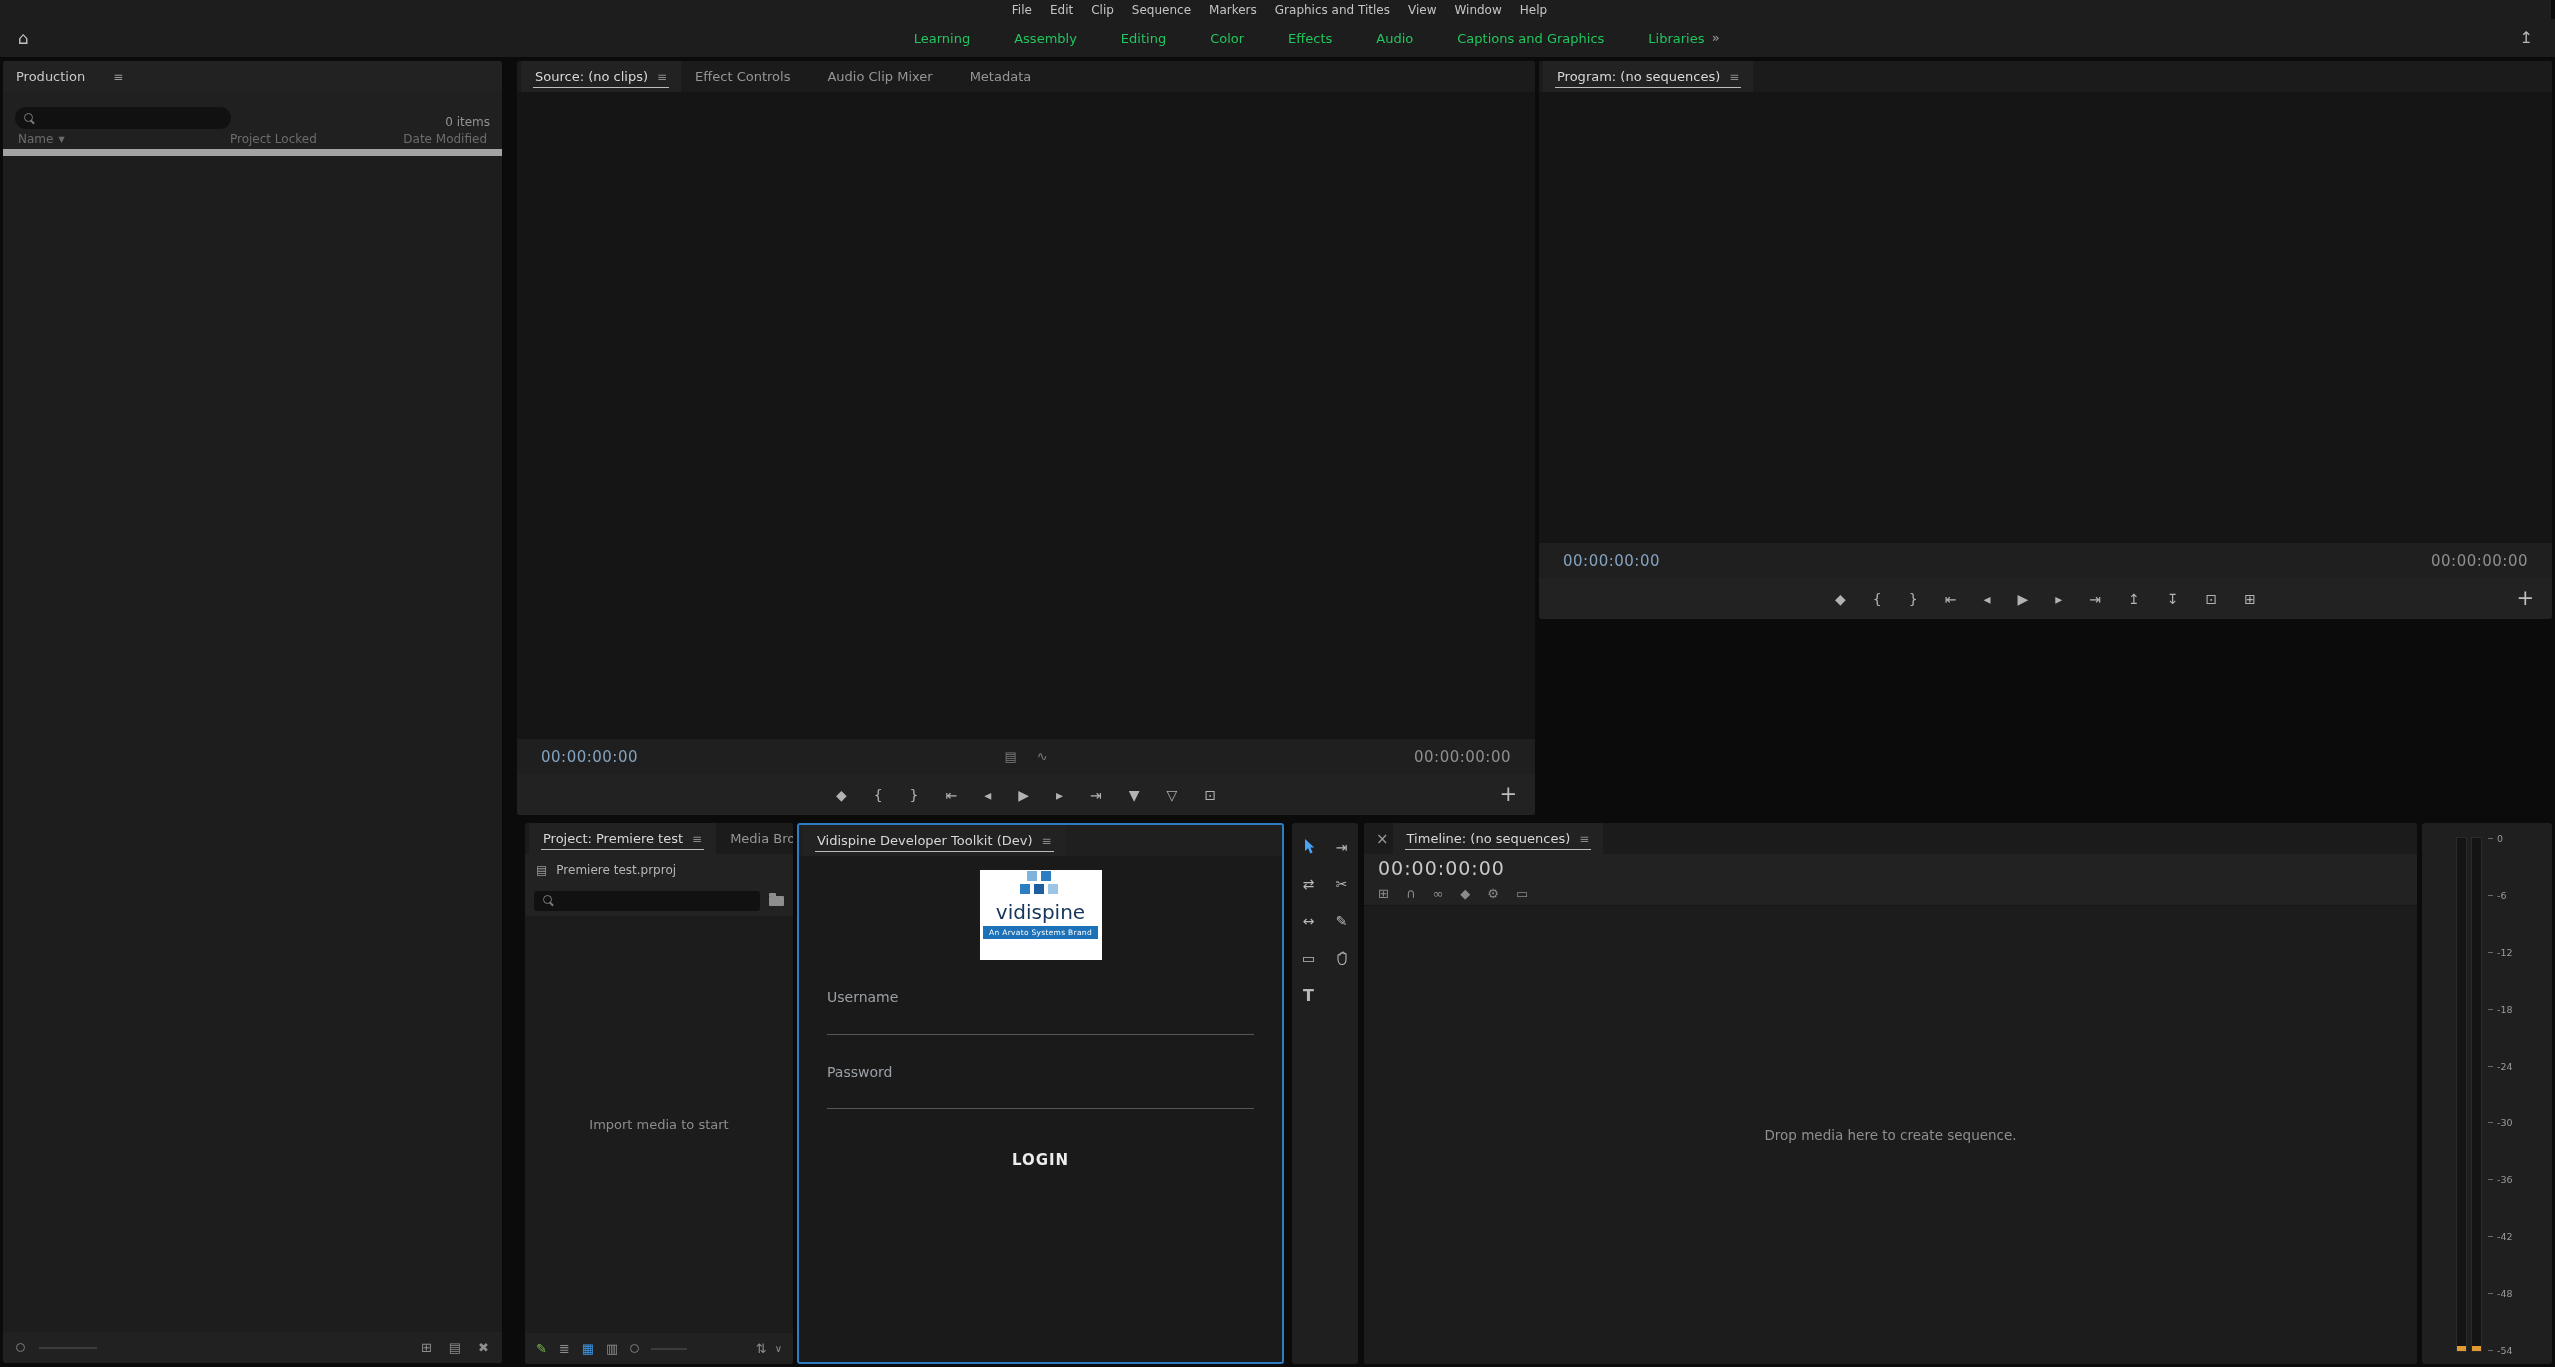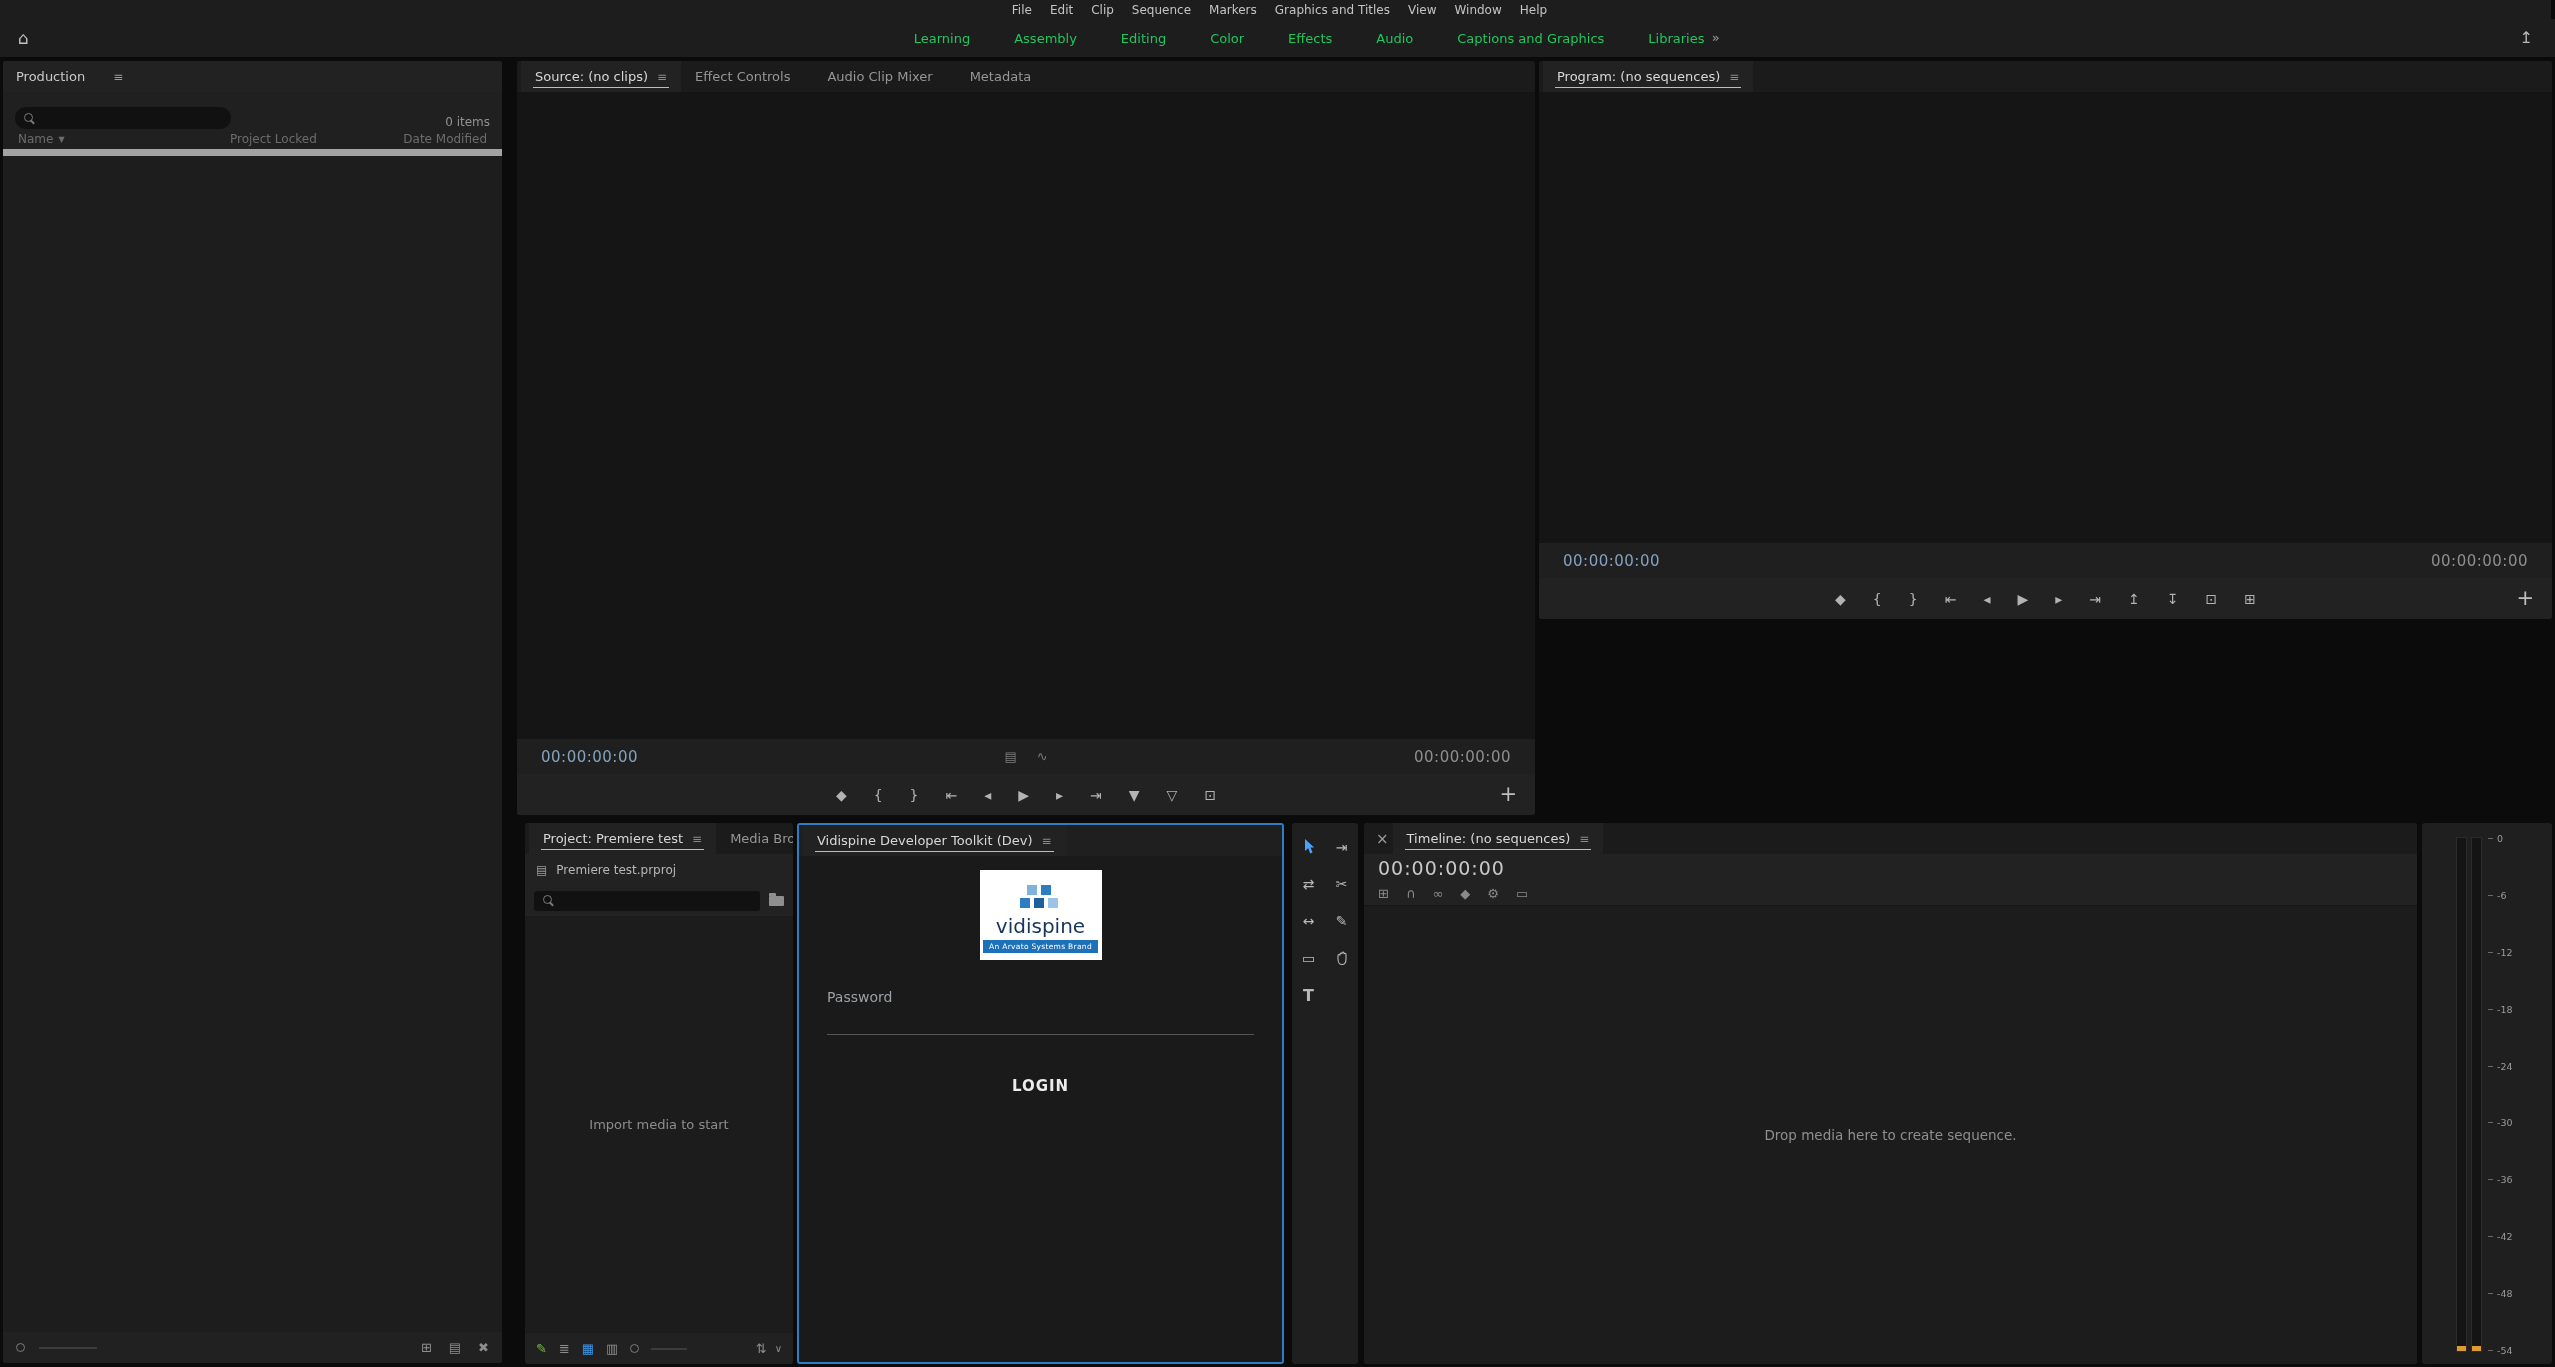--- a/index.html
+++ b/index.html
@@ -74,21 +74,21 @@
   .projlist{position:absolute;top:93px;bottom:31px;left:0;right:0;background:#1c1c1c;display:flex;align-items:center;justify-content:center;}
   .hint{font-size:13px;color:#8d8d8d;}
   .projfoot{position:absolute;bottom:0;height:31px;left:0;right:0;display:flex;align-items:center;gap:12px;padding:0 11px;background:#212121;}
   .green{color:#79b94d;}
   .blue{color:#3f97e8;}
 
   
   .vidispine{left:797px;top:823px;width:487px;height:541px;background:#1a1a1a;border:2px solid #2f7cc4;}
   .vidispine .tabbar{background:#1f1f1f;}
   .vcontent{position:absolute;top:31px;bottom:0;left:0;right:0;padding:14px 28px 0;}
-  .vlogo{width:122px;height:90px;background:#ffffff;margin:0 auto;display:flex;flex-direction:column;align-items:center;padding-top:15px;}
+  .vlogo{width:122px;height:90px;background:#ffffff;margin:0 auto;display:flex;flex-direction:column;align-items:center;padding-top:1px;}
   .squares{position:relative;width:46px;height:28px;}
   .sq{position:absolute;width:10px;height:10px;}
   .sq1{left:9px;top:0;background:#7fb3dc;}
   .sq2{left:23px;top:0;background:#2d7dc3;}
   .sq3{left:2px;top:13px;background:#2d7dc3;}
   .sq4{left:16px;top:13px;background:#1d5f9e;}
   .sq5{left:30px;top:13px;background:#9cc4e4;}
   .logoword{font-size:20px;color:#16355c;line-height:1;margin-top:3px;}
   .logoribbon{margin-top:4px;background:#1d71b8;color:#ffffff;font-size:7.5px;padding:2px 6px;letter-spacing:.3px;white-space:nowrap;}
   .vfield{margin-top:29px;}
@@ -326,20 +326,24 @@
     <div class="vlogo">
       <div class="squares">
         <span class="sq sq1"></span>
           <span class="sq sq2"></span>
           <span class="sq sq3"></span>
           <span class="sq sq4"></span>
           <span class="sq sq5"></span>
       </div>
       <div class="logoword">vidispine</div>
       <div class="logoribbon">An Arvato Systems Brand</div>
+    </div>
+    <div class="vfield">
+      <label>Username</label>
+      <input style="">
     </div>
     <div class="vfield">
       <label>Password</label>
       <input type="password" style="">
     </div>
     <div class="loginbtn">LOGIN</div>
   </div>
 </div>
 
 <div class="panel toolspanel">

